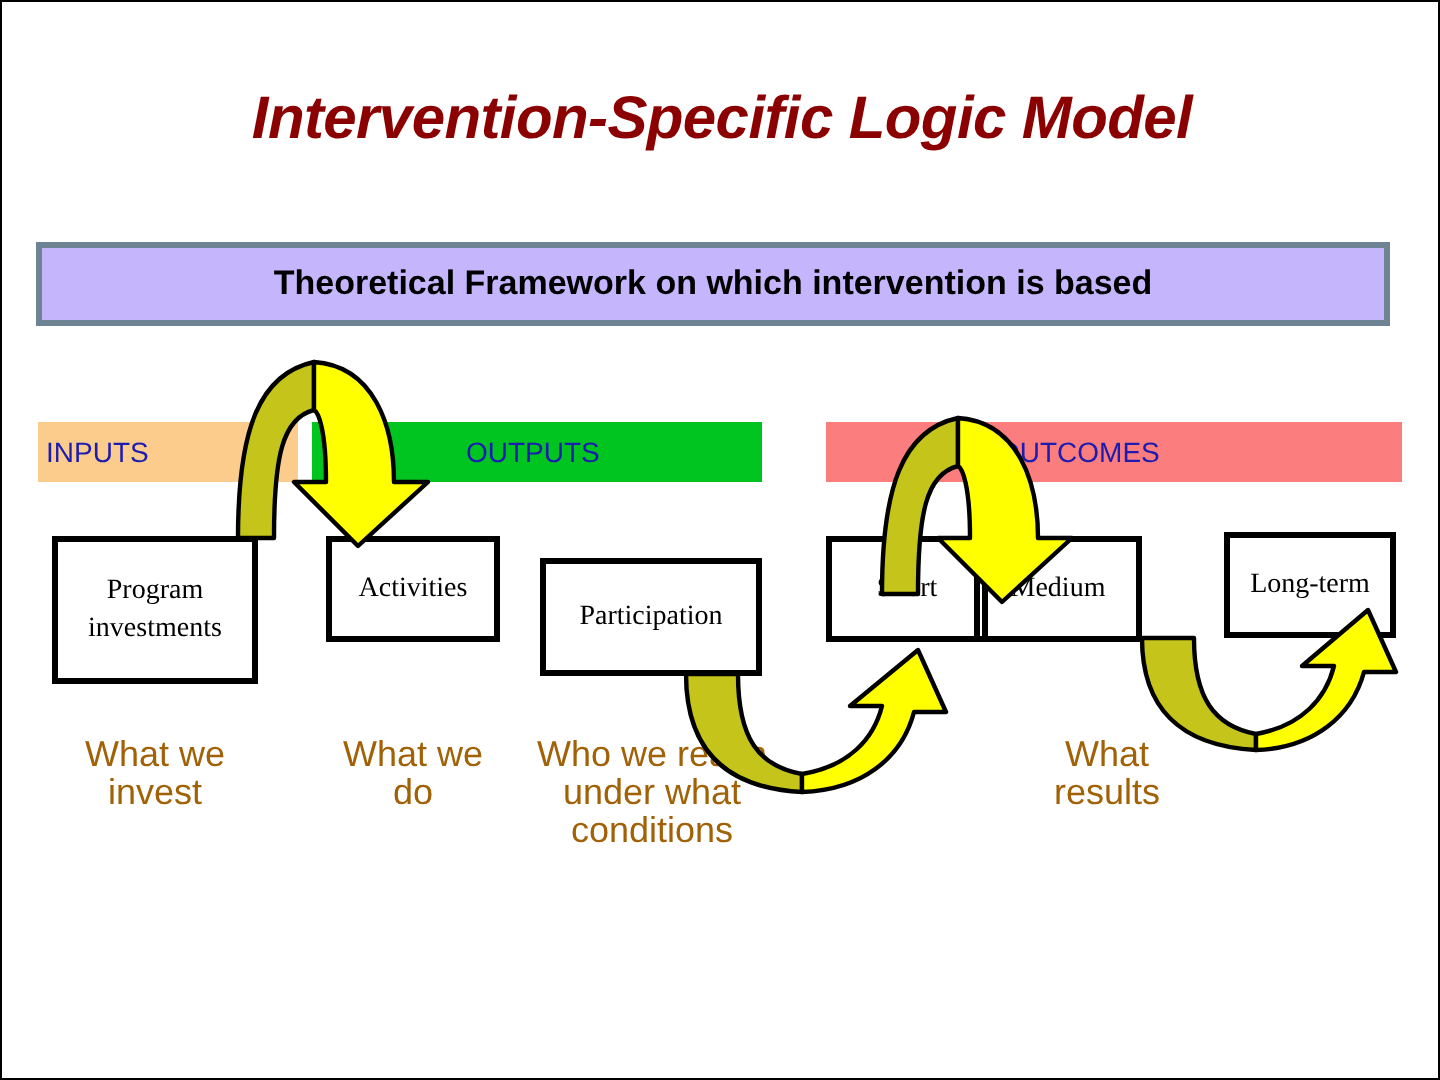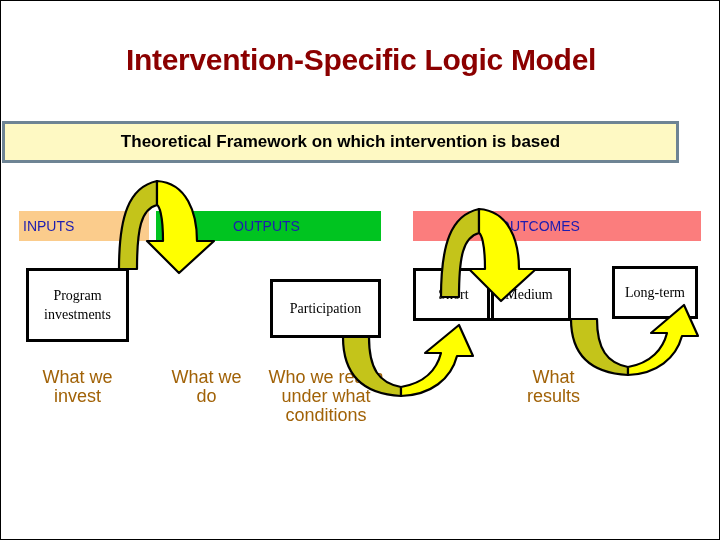--- a/index.html
+++ b/index.html
@@ -21,34 +21,35 @@
   
   #title {
     position: absolute;
     left: 0;
     top: 42px;
     width: 720px;
     text-align: center;
     font-family: "Liberation Sans", sans-serif;
     font-size: 30px;
     font-weight: bold;
+    font-style: italic;
     color: #8b0000;
     letter-spacing: -0.3px;
     white-space: nowrap;
   }
 
   
   #framework-box {
     position: absolute;
-    left: 1px;
+    left: 17px;
     top: 120px;
     width: 677px;
     height: 42px;
     border: 3px solid #6e8494;
-    background: #fef9c3;
+    background: #c4b5fd;
     box-sizing: border-box;
     display: flex;
     align-items: center;
     justify-content: center;
   }
   #framework-box .fw-text {
     font-size: 17px;
     font-weight: bold;
     color: #000000;
     white-space: nowrap;
@@ -143,20 +144,21 @@
 
   <div class="band" id="band-inputs"></div>
   <div class="band" id="band-outputs"></div>
   <div class="band" id="band-outcomes"></div>
 
   <div class="band-label" id="label-inputs">INPUTS</div>
   <div class="band-label" id="label-outputs">OUTPUTS</div>
   <div class="band-label" id="label-outcomes">OUTCOMES</div>
 
   <div class="stage-box" id="box-program">Program investments</div>
+  <div class="stage-box" id="box-activities">Activities</div>
   <div class="stage-box" id="box-participation">Participation</div>
   <div class="stage-box" id="box-short">Short</div>
   <div class="stage-box" id="box-medium">Medium</div>
   <div class="stage-box" id="box-longterm">Long-term</div>
 
   <div class="caption" id="cap-invest">What we invest</div>
   <div class="caption" id="cap-do">What we do</div>
   <div class="caption" id="cap-reach">Who we reach under what conditions</div>
   <div class="caption" id="cap-results">What results</div>
 

